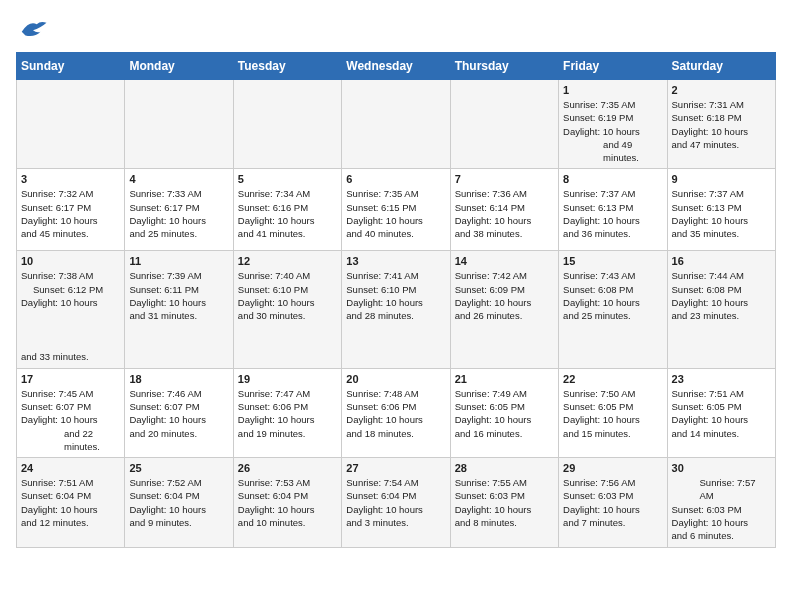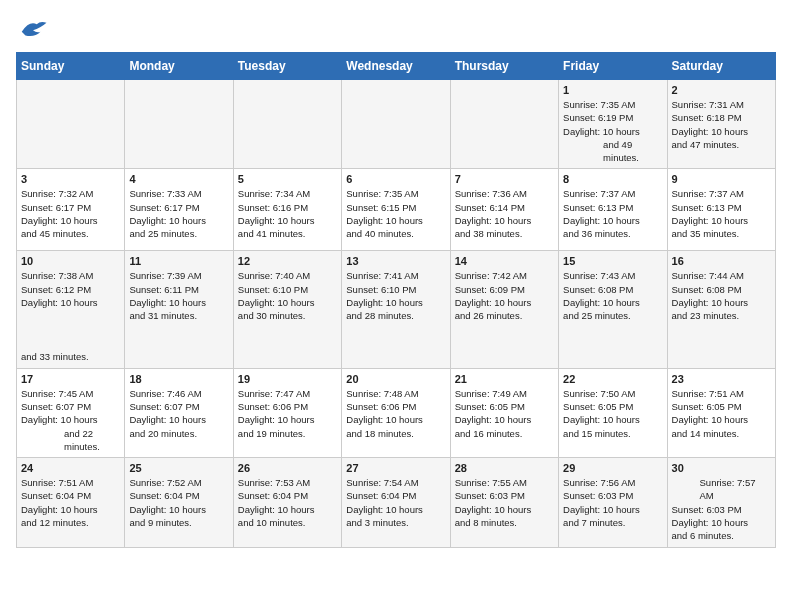--- a/index.html
+++ b/index.html
@@ -202,21 +202,21 @@
             <span style="display: block; line-height: 1.4;">Sunrise: 7:37 AM</span>
             <span style="display: block; line-height: 1.4;">Sunset: 6:13 PM</span>
             <span style="display: block; line-height: 1.4;">Daylight: 10 hours</span>
             <span style="display: block; line-height: 1.4;">and 35 minutes.</span>
           </td>
         </tr>
         <tr>
           <td>
             <span class="day-number">10</span>
             <span style="display: block; line-height: 1.4;">Sunrise: 7:38 AM</span>
-            <span style="display: block; line-height: 1.4;">Sunset: 6:12 PM</span>
+            <span style="display: block; line-height: 1.4; margin-left: 12px;">Sunset: 6:12 PM</span>
             <span style="display: block; line-height: 1.4;">Daylight: 10 hours</span>
             <span style="display: block; line-height: 1.4; margin-top: 41px;">and 33 minutes.</span>
           </td>
           <td>
             <span class="day-number">11</span>
             <span style="display: block; line-height: 1.4;">Sunrise: 7:39 AM</span>
             <span style="display: block; line-height: 1.4;">Sunset: 6:11 PM</span>
             <span style="display: block; line-height: 1.4;">Daylight: 10 hours</span>
             <span style="display: block; line-height: 1.4;">and 31 minutes.</span>
           </td>

